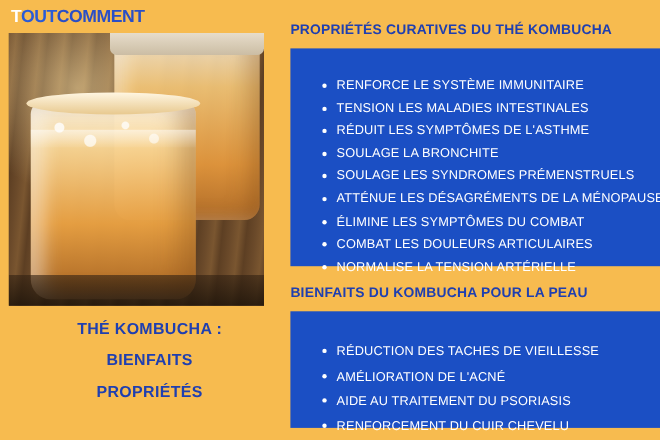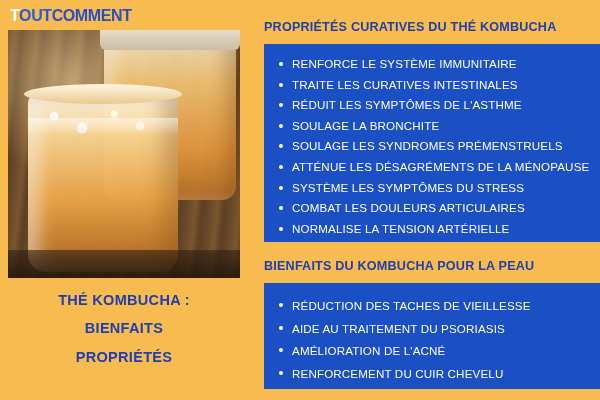--- a/index.html
+++ b/index.html
@@ -139,20 +139,21 @@
     position: absolute;
     left: 0;
     top: 286px;
     width: 248px;
     text-align: center;
     color: #1f3fb0;
     font-weight: bold;
     font-size: 14.5px;
     line-height: 1.95;
     letter-spacing: 0.3px;
+    padding-left: 12px;
   }
   .title-block div { white-space: nowrap; }
 
   
   .right-col {
     position: absolute;
     left: 256px;
     top: 0;
     width: 344px;
     height: 308px;
@@ -186,21 +187,21 @@
     top: 259px;
   }
   #box-2 {
     left: 8px;
     top: 283px;
     width: 336px;
     height: 106px;
   }
   .bullet-list {
     list-style: none;
-    margin: 0;
+    margin: 14px;
     padding: 10px 6px 0 28px;
   }
   #box-2 .bullet-list { padding-top: 12px; }
   .bullet-list li {
     position: relative;
     font-size: 11.6px;
     line-height: 20.6px;
     letter-spacing: 0.15px;
     white-space: nowrap;
   }
@@ -246,36 +247,36 @@
     </div>
   </div>
 
   <div class="right-col">
 
     <div class="section-heading" id="heading-1">PROPRIÉTÉS CURATIVES DU THÉ KOMBUCHA</div>
 
     <div class="blue-box" id="box-1">
       <ul class="bullet-list">
         <li>RENFORCE LE SYSTÈME IMMUNITAIRE</li>
-        <li>TRAITE LES CURATIVES INTESTINALES</li>
+        <li>TENSION LES MALADIES INTESTINALES</li>
         <li>RÉDUIT LES SYMPTÔMES DE L'ASTHME</li>
         <li>SOULAGE LA BRONCHITE</li>
         <li>SOULAGE LES SYNDROMES PRÉMENSTRUELS</li>
         <li>ATTÉNUE LES DÉSAGRÉMENTS DE LA MÉNOPAUSE</li>
-        <li>SYSTÈME LES SYMPTÔMES DU STRESS</li>
+        <li>ÉLIMINE LES SYMPTÔMES DU COMBAT</li>
         <li>COMBAT LES DOULEURS ARTICULAIRES</li>
         <li>NORMALISE LA TENSION ARTÉRIELLE</li>
       </ul>
     </div>
 
     <div class="section-heading" id="heading-2">BIENFAITS DU KOMBUCHA POUR LA PEAU</div>
 
     <div class="blue-box" id="box-2">
       <ul class="bullet-list">
         <li>RÉDUCTION DES TACHES DE VIEILLESSE</li>
+        <li>AMÉLIORATION DE L'ACNÉ</li>
         <li>AIDE AU TRAITEMENT DU PSORIASIS</li>
-        <li>AMÉLIORATION DE L'ACNÉ</li>
         <li>RENFORCEMENT DU CUIR CHEVELU</li>
       </ul>
     </div>
   </div>
 
 </div>
 
 </body></html>

